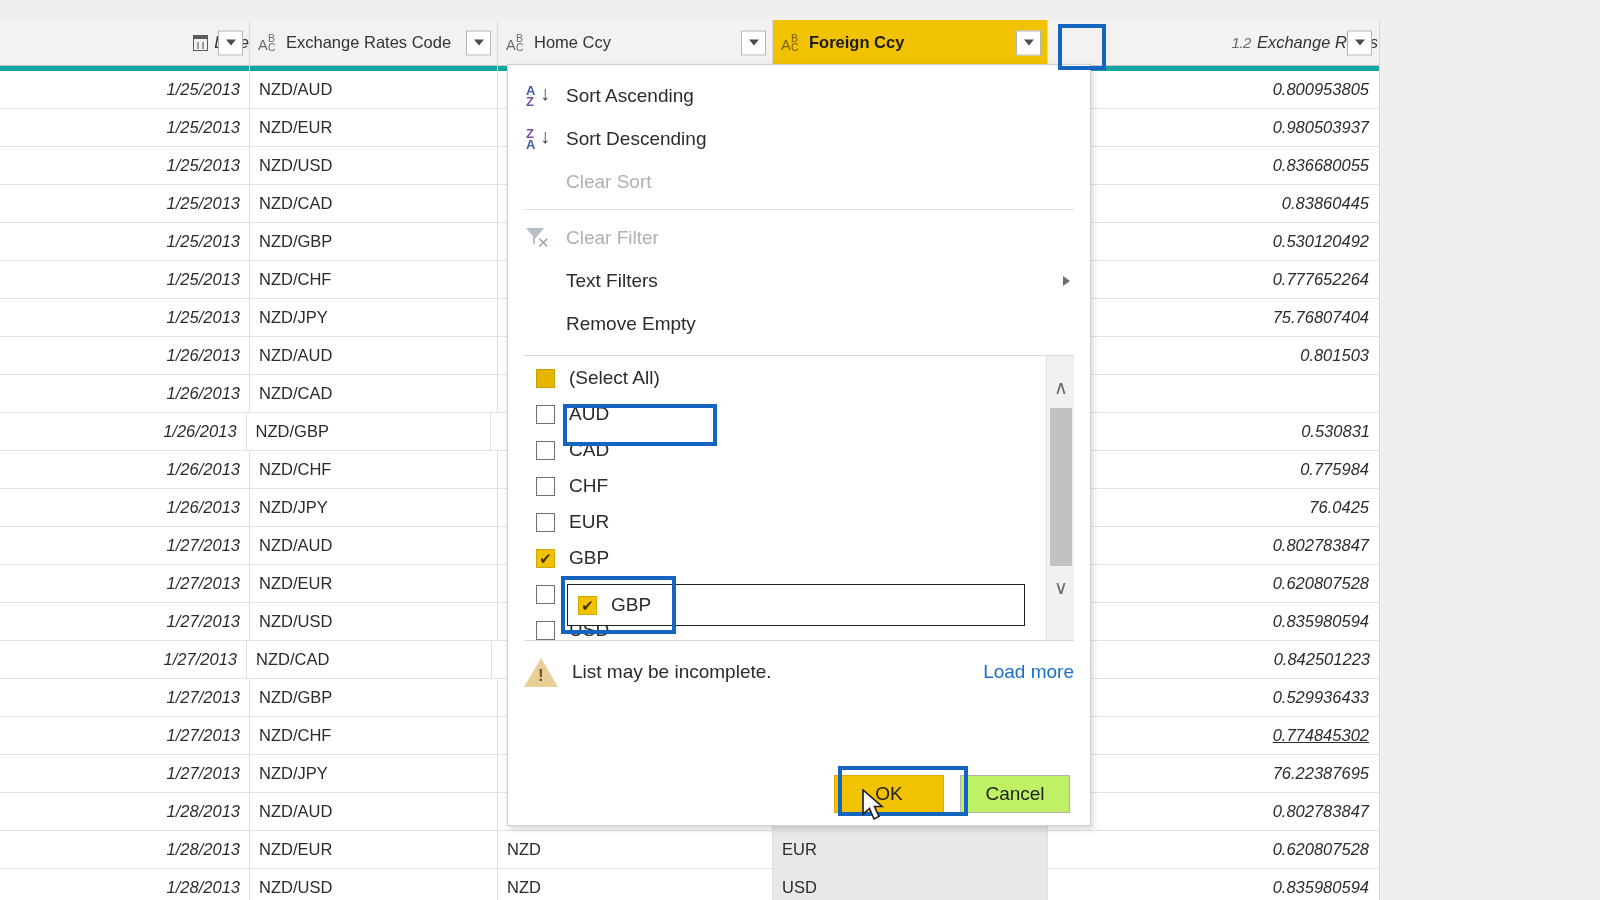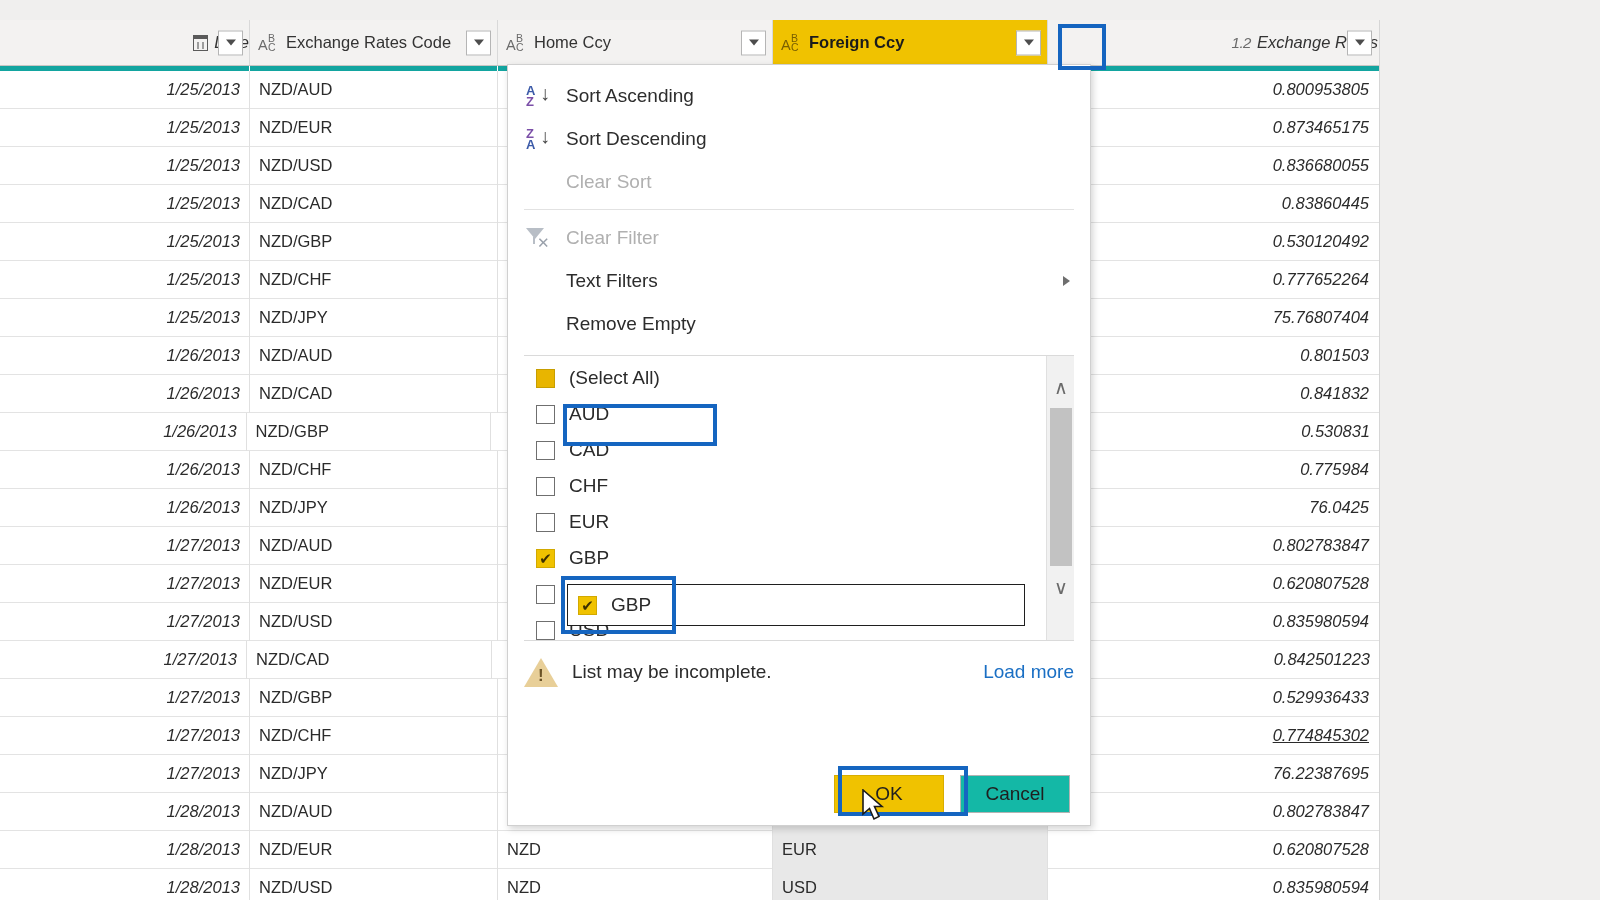--- a/index.html
+++ b/index.html
@@ -245,21 +245,21 @@
 
   .btn-row {
     position: absolute; left: 0; bottom: 12px; width: 100%;
     display: flex; justify-content: flex-end; align-items: center;
     padding-right: 20px;
   }
   .btn {
     height: 38px; width: 110px;
     display: flex; align-items: center; justify-content: center;
     font-size: 19px; color: #1f1f1f;
-    border: 1px solid #b3b3b3; background: #14b8a6;
+    border: 1px solid #b3b3b3; background: #bef264;
   }
   .btn.primary { background: #f0c200; border-color: #d8ad00; }
 
   
   .hl { position: absolute; border: 4px solid #1565c0; z-index: 60; pointer-events: none; }
   #hl-header-caret { left: 1058px; top: 24px; width: 48px; height: 46px; }
   #hl-select-all  { left: 563px; top: 404px; width: 154px; height: 42px; }
   #hl-gbp         { left: 561px; top: 576px; width: 115px; height: 58px; }
   #hl-ok          { left: 838px; top: 766px; width: 130px; height: 50px; }
 
@@ -358,21 +358,21 @@
           <div class="cell c-code" style="width: 248px;">NZD/AUD</div>
           <div class="cell c-home" style="width: 275px;"></div>
           <div class="cell c-forn" style="width: 275px;"></div>
           <div class="cell c-rate" style="width: 330px; border-right: none;">0.800953805</div>
         </div>
         <div class="row">
           <div class="cell c-date" style="width: 250px;">1/25/2013</div>
           <div class="cell c-code" style="width: 248px;">NZD/EUR</div>
           <div class="cell c-home" style="width: 275px;"></div>
           <div class="cell c-forn" style="width: 275px;"></div>
-          <div class="cell c-rate" style="width: 330px; border-right: none;">0.873465175</div>
+          <div class="cell c-rate" style="width: 330px; border-right: none;">0.980503937</div>
         </div>
         <div class="row">
           <div class="cell c-date" style="width: 250px;">1/25/2013</div>
           <div class="cell c-code" style="width: 248px;">NZD/USD</div>
           <div class="cell c-home" style="width: 275px;"></div>
           <div class="cell c-forn" style="width: 275px;"></div>
           <div class="cell c-rate" style="width: 330px; border-right: none; text-align: center;">0.836680055</div>
         </div>
         <div class="row">
           <div class="cell c-date" style="width: 250px;">1/25/2013</div>
@@ -407,21 +407,20 @@
           <div class="cell c-code" style="width: 248px;">NZD/AUD</div>
           <div class="cell c-home" style="width: 275px;"></div>
           <div class="cell c-forn" style="width: 275px;"></div>
           <div class="cell c-rate" style="width: 330px; border-right: none;">0.801503</div>
         </div>
         <div class="row">
           <div class="cell c-date" style="width: 250px;">1/26/2013</div>
           <div class="cell c-code" style="width: 248px;">NZD/CAD</div>
           <div class="cell c-home" style="width: 275px;"></div>
           <div class="cell c-forn" style="width: 275px;"></div>
-          <div class="cell c-rate" style="width: 330px; border-right: none;">0.841832</div>
         </div>
         <div class="row">
           <div class="cell c-date" style="width: 250px;">1/26/2013</div>
           <div class="cell c-code" style="width: 248px;">NZD/GBP</div>
           <div class="cell c-home" style="width: 275px;"></div>
           <div class="cell c-forn" style="width: 275px;"></div>
           <div class="cell c-rate" style="width: 330px; border-right: none; margin-left: 20px;">0.530831</div>
         </div>
         <div class="row">
           <div class="cell c-date" style="width: 250px;">1/26/2013</div>

